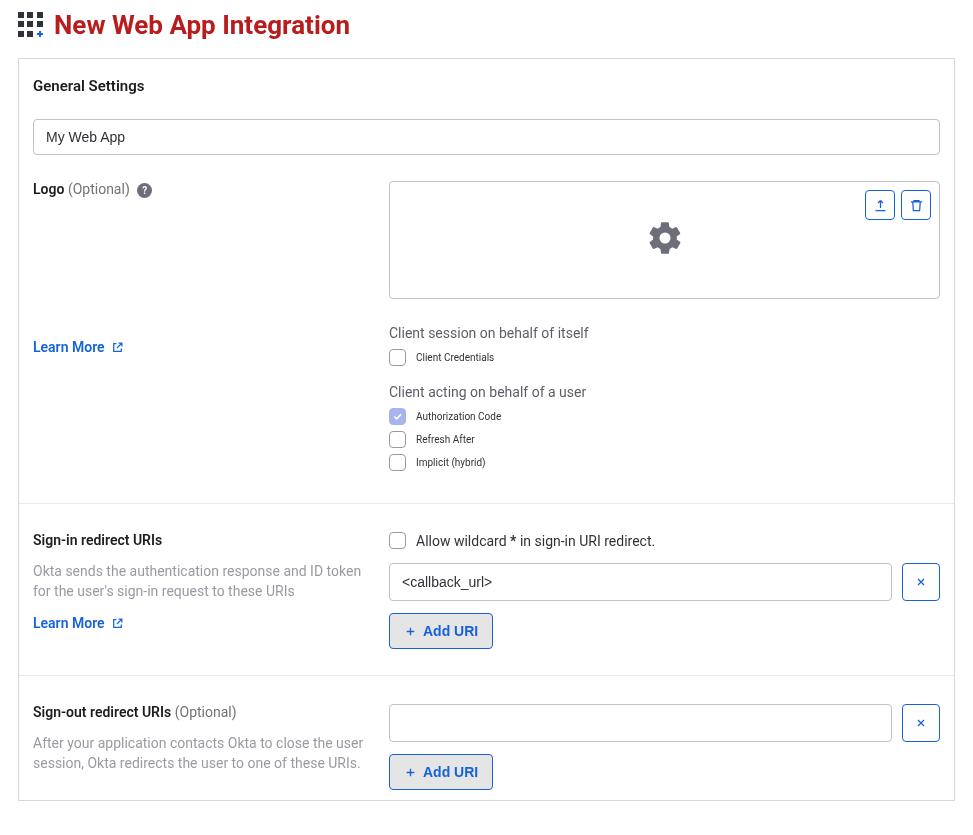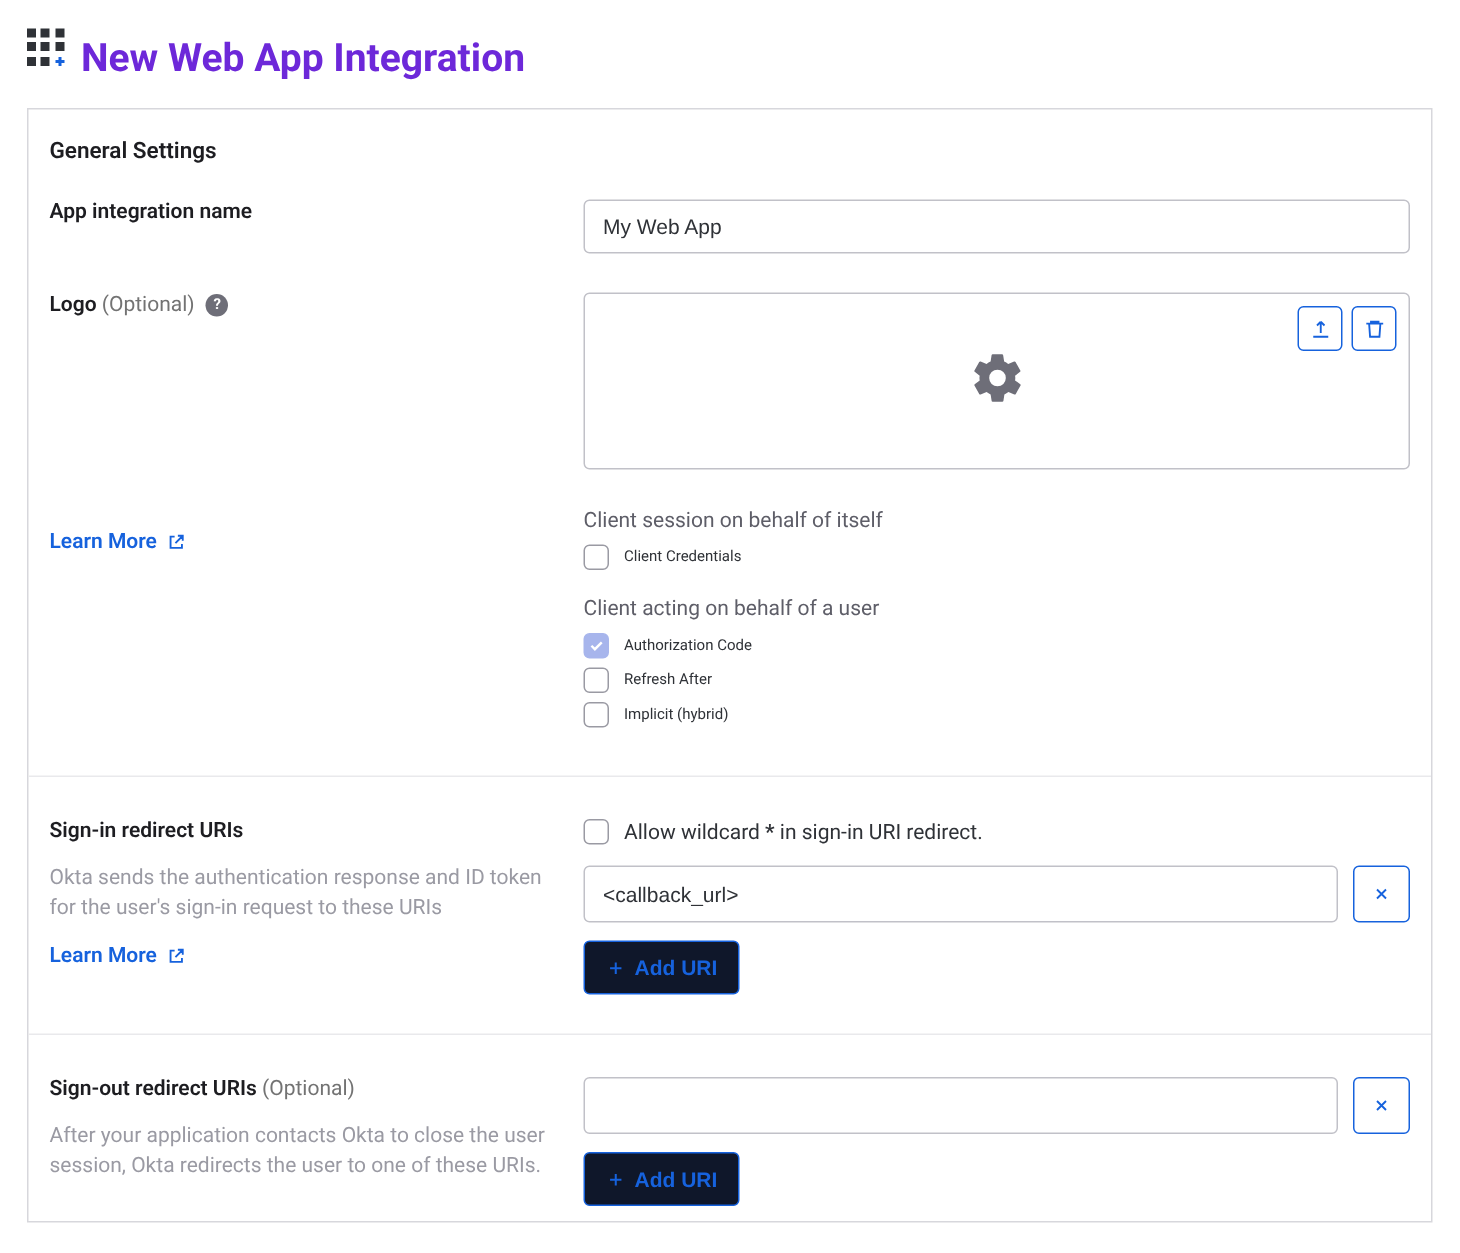--- a/index.html
+++ b/index.html
@@ -52,22 +52,21 @@
     }
     .app-grid-icon .plus::after {
       left: 0;
       top: 2px;
       width: 6px;
       height: 2px;
     }
     .page-title {
       font-size: 26px;
       font-weight: 700;
-      color: #6d28d9;
-      margin-top: 14px;
+      color: #b91c1c;
     }
     .panel {
       border: 1px solid #d7d7dc;
     }
     .section-heading {
       font-size: 15px;
       font-weight: 600;
       color: #1d1d21;
       padding: 18px 14px 24px 14px;
     }
@@ -244,21 +243,21 @@
       height: 12px;
     }
     .add-btn {
       display: inline-flex;
       align-items: center;
       gap: 6px;
       margin-top: 12px;
       padding: 9px 14px;
       border: 1.5px solid #1662dd;
       border-radius: 4px;
-      background: #0f172a;
+      background: #e5e5e5;
       color: #1662dd;
       font-size: 14px;
       font-weight: 600;
       cursor: pointer;
     }
     .add-btn svg {
       width: 13px;
       height: 13px;
     }
     .wildcard-row {
@@ -289,23 +288,20 @@
       <div class="sq"></div>
       <div class="plus"></div>
   </div>
   <h1 class="page-title">New Web App Integration</h1>
 </div>
 
 <div class="panel">
   <h2 class="section-heading">General Settings</h2>
 
   <div class="form-row">
-    <div class="label-col">
-      <div class="label-title">App integration name</div>
-    </div>
     <div class="field-col">
       <input type="text" class="text-input" value="My Web App" style="">
     </div>
   </div>
 
   <div class="form-row">
     <div class="label-col">
       <div class="label-title">
         <span>Logo</span>
         <span class="label-optional">(Optional)</span>

